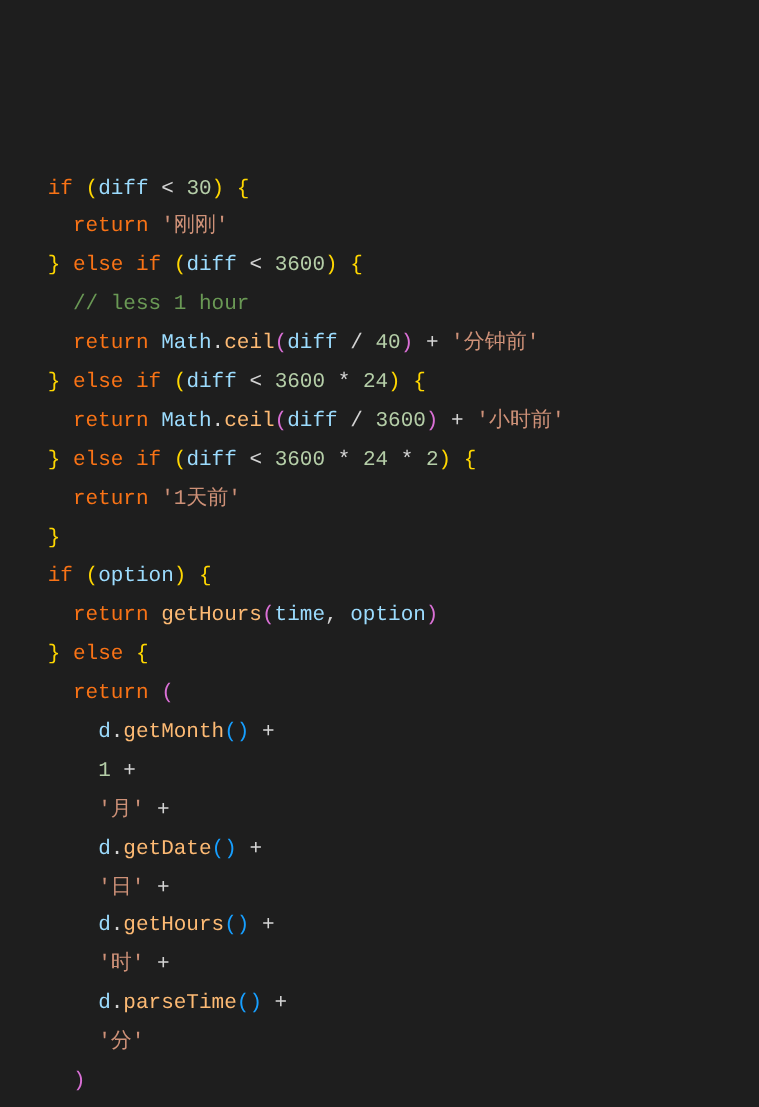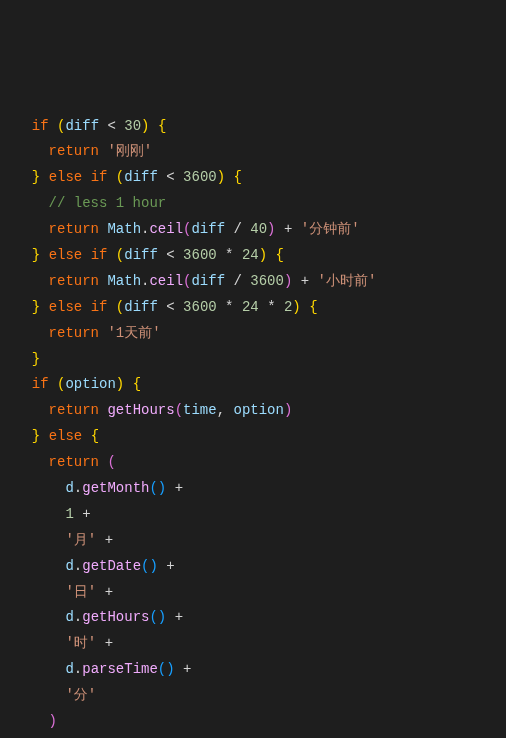--- a/index.html
+++ b/index.html
@@ -11,21 +11,21 @@
     line-height: 1.85;
     color: #d4d4d4;
     width: 506px;
     box-sizing: border-box;
     white-space: pre;
   }
   .kw { color: #f97316; }
   .var { color: #9cdcfe; }
   .num { color: #b5cea8; }
   .str { color: #ce9178; }
-  .fn { color: #f0abfc; }
+  .fn { color: #fdba74; }
   .cm { color: #6a9955; }
   .pn { color: #d4d4d4; }
   .brc-y { color: #ffd700; }
   .brc-p { color: #da70d6; }
   .brc-b { color: #179fff; }
 </style>
 </head>
 <body>
 
 

